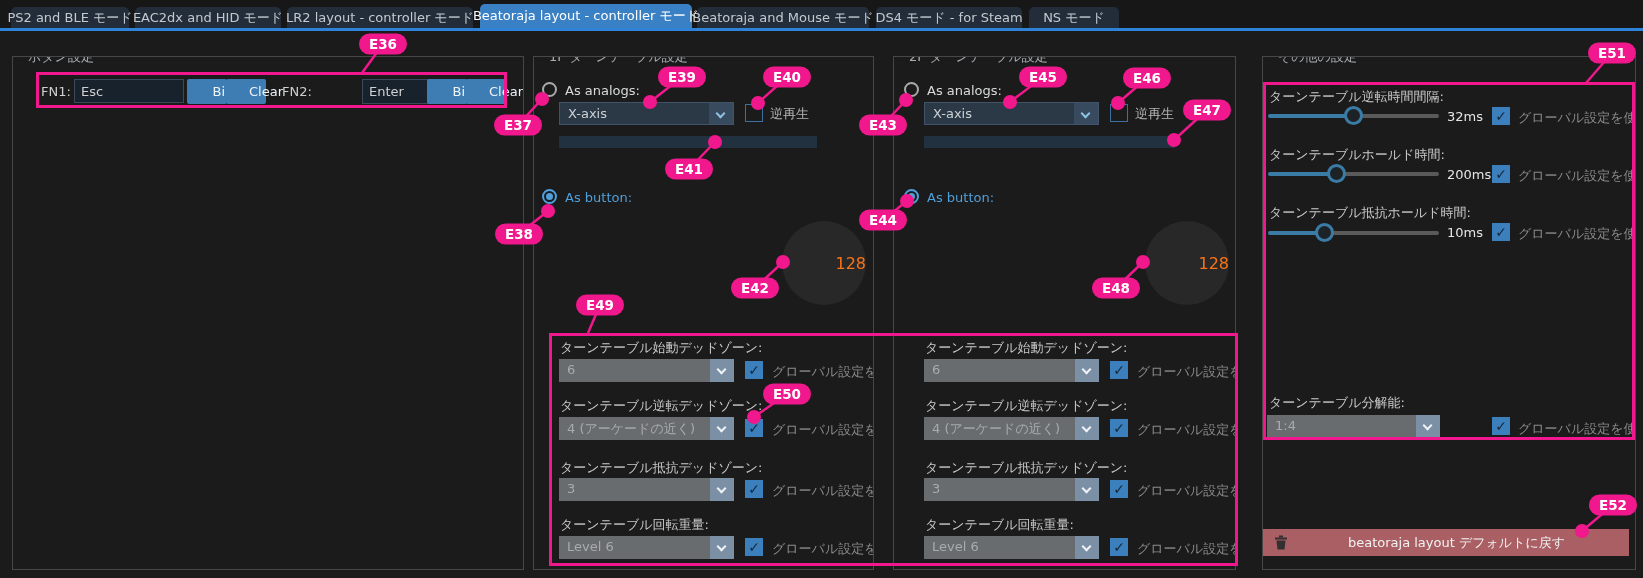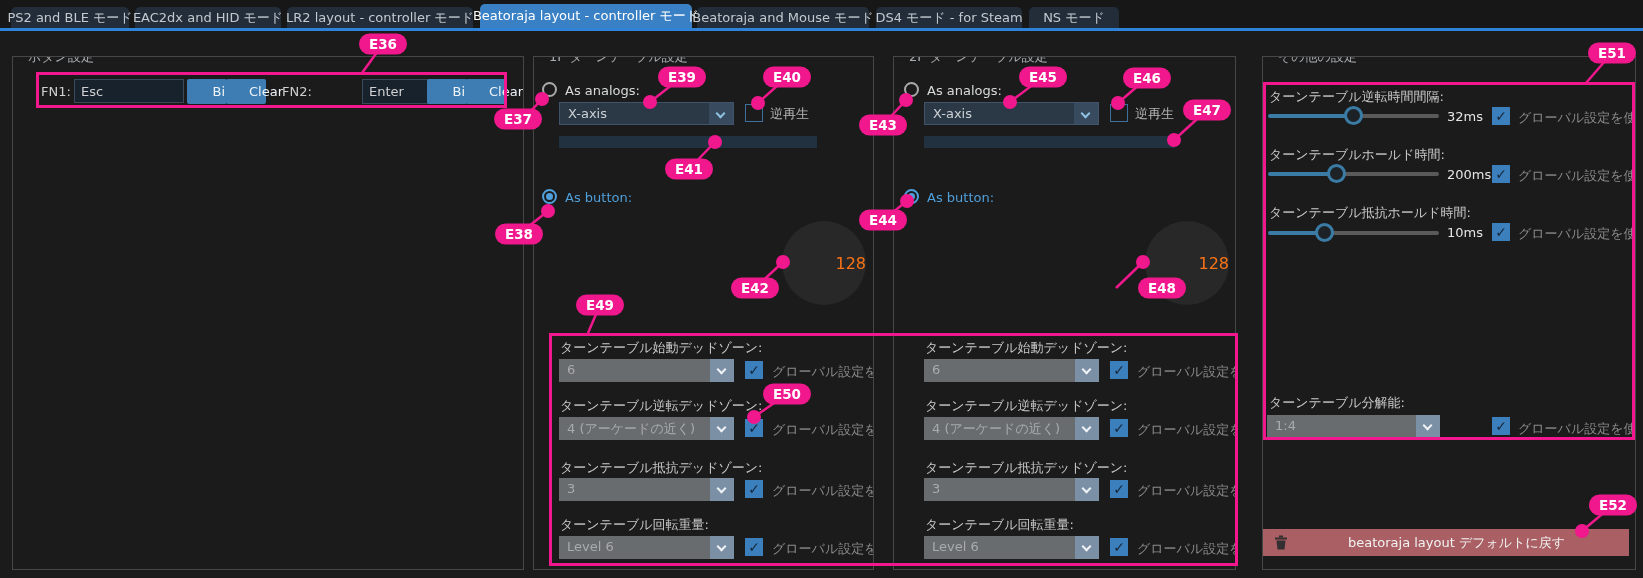--- a/index.html
+++ b/index.html
@@ -299,30 +299,30 @@
       <circle cx="1010" cy="102" r="7"></circle>
       <circle cx="1118" cy="103" r="7"></circle>
       <circle cx="1174" cy="140" r="7"></circle>
       <circle cx="1143" cy="262" r="7"></circle>
       <circle cx="754" cy="417" r="7"></circle>
       <circle cx="1582" cy="531" r="7"></circle>
     </g>
   </svg>
 
   <div class="badge" style="left:383px;top:44px;">E36</div>
-  <div class="badge" style="left:518px;top:119px;">E37</div>
+  <div class="badge" style="left:518px;top:125px;">E37</div>
   <div class="badge" style="left:519px;top:234px;">E38</div>
   <div class="badge" style="left:682px;top:77px;">E39</div>
   <div class="badge" style="left:787px;top:77px;">E40</div>
   <div class="badge" style="left:689px;top:169px;">E41</div>
   <div class="badge" style="left:755px;top:288px;">E42</div>
   <div class="badge" style="left:883px;top:125px;">E43</div>
   <div class="badge" style="left:883px;top:220px;">E44</div>
   <div class="badge" style="left:1043px;top:77px;">E45</div>
   <div class="badge" style="left:1147px;top:78px;">E46</div>
   <div class="badge" style="left:1207px;top:110px;">E47</div>
-  <div class="badge" style="left:1116px;top:288px;margin-left:46px;">E48</div>
+  <div class="badge" style="left:1116px;top:288px;">E48</div>
   <div class="badge" style="left:600px;top:305px;">E49</div>
   <div class="badge" style="left:787px;top:394px;">E50</div>
   <div class="badge" style="left:1612px;top:53px;">E51</div>
   <div class="badge" style="left:1613px;top:505px;">E52</div>
 
 </div>
 
 </body></html>

